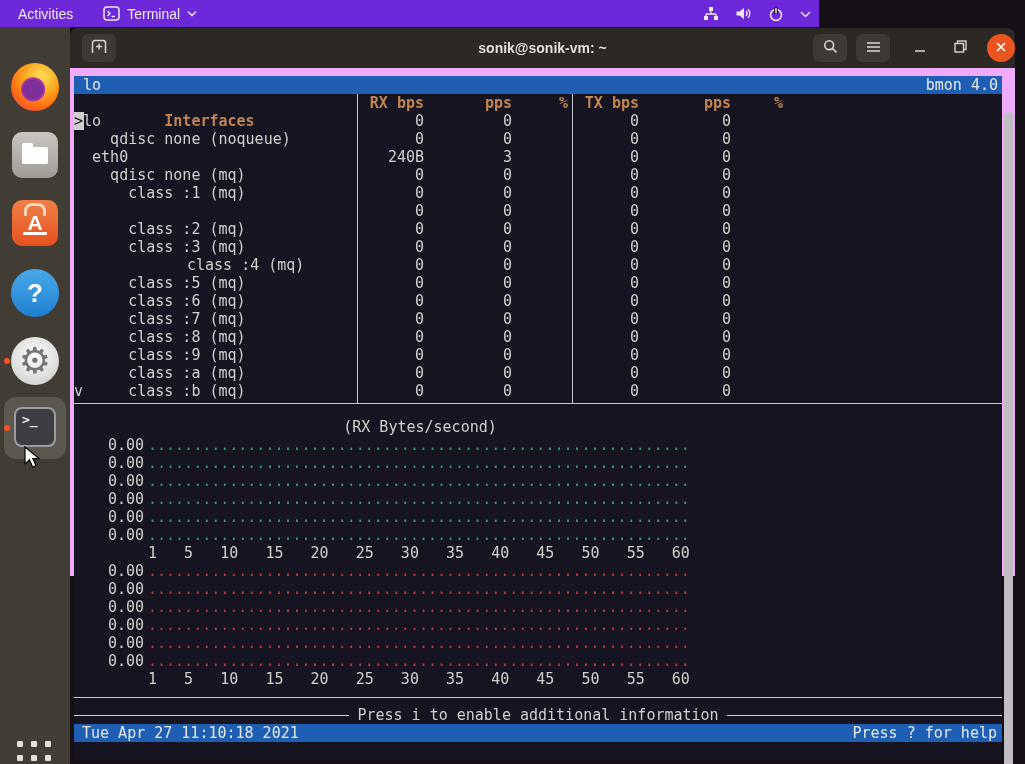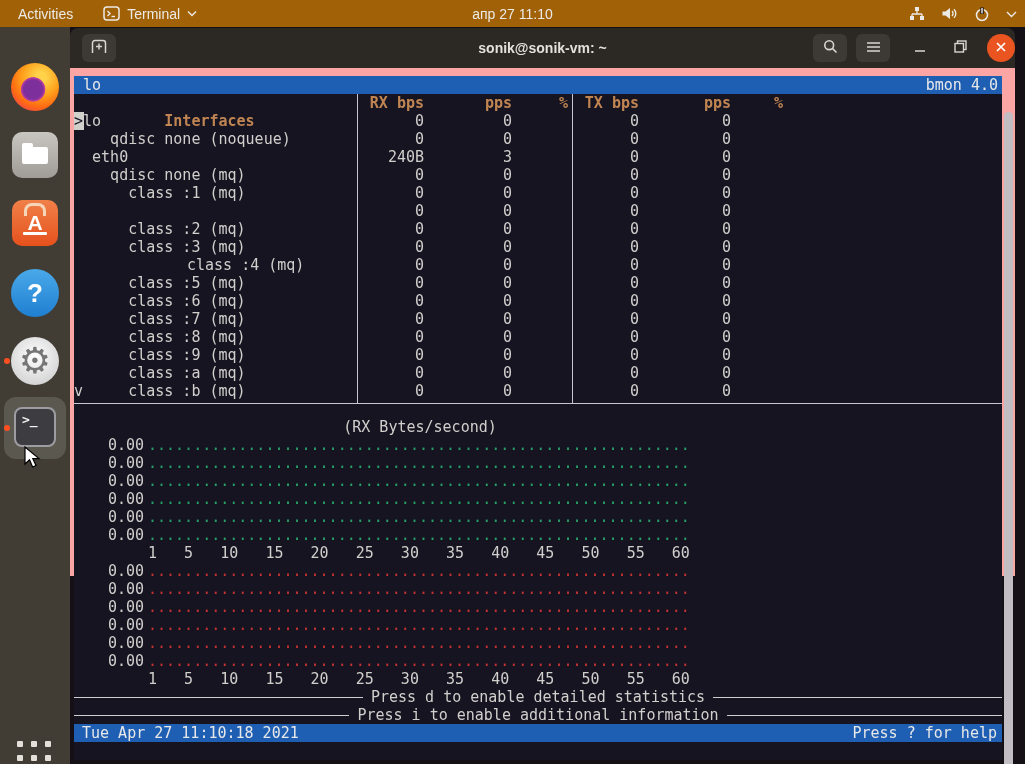--- a/index.html
+++ b/index.html
@@ -1,19 +1,19 @@
 <!DOCTYPE html>
 <html><head>
 <meta charset="utf-8">
 <style>
   html,body{margin:0;padding:0;background:#000;}
   .screen{position:relative;width:1025px;height:764px;overflow:hidden;background:#151015;
           font-family:"Liberation Sans",sans-serif;}
   
-  .topbar{position:absolute;left:0;top:0;width:1025px;height:27px;background:#a16207;
+  .topbar{position:absolute;left:0;top:0;width:819px;height:27px;background:#6d28d9;
           color:#eceae7;font-size:14px;display:flex;align-items:center;}
   .tb-activities{margin-left:12px;padding:2px 6px;}
   .tb-app{display:flex;align-items:center;gap:7px;margin-left:24px;}
   .tb-app svg{display:block}
   .tb-clock{position:absolute;left:0;right:0;text-align:center;pointer-events:none;}
   .tb-status{position:absolute;right:8px;top:0;height:27px;display:flex;align-items:center;gap:16px;}
   .tb-status svg{display:block}
   
   .dock{position:absolute;left:0;top:27px;width:70px;height:737px;background:#413d34;}
   .dock-item{position:absolute;left:11px;width:48px;height:48px;}
@@ -45,21 +45,21 @@
   .window{position:absolute;left:70px;top:28px;width:945px;height:736px;}
   .headerbar{position:absolute;left:0;top:0;width:945px;height:52px;background:#2c2824;
              border-radius:8px 8px 0 0;color:#d9d5d0;}
   .hb-btn{position:absolute;width:34px;height:28px;top:6px;background:#3d3935;border-radius:6px;
           display:flex;align-items:center;justify-content:center;}
   .hb-title{position:absolute;left:0;right:0;top:0;height:40px;display:flex;align-items:center;justify-content:center;
             font-weight:bold;font-size:14px;color:#e4e1dd;}
   .wc{position:absolute;top:6px;width:28px;height:28px;display:flex;align-items:center;justify-content:center;}
   .wc-close{background:#e95420;border-radius:50%;}
   
-  .term{position:absolute;left:0;top:40px;width:945px;height:508px;background:#fca5a5;}
+  .term{position:absolute;left:0;top:40px;width:945px;height:508px;background:#f0abfc;}
   .nc{position:absolute;left:4px;top:8px;width:928px;height:684px;background:#171421;
       font-family:"DejaVu Sans Mono","Liberation Mono",monospace;font-size:15px;line-height:18px;color:#d0cfcc;}
   .bar{height:18px;background:#1e5fb4;display:flex;justify-content:space-between;color:#e8e8e8;}
   .bar .l{padding-left:9px;} .bar .r{padding-right:4px;}
   .statusbar .l{padding-left:8px;} .statusbar .r{padding-right:5px;}
   .hrow,.trow{position:relative;height:18px;white-space:pre;}
   .hrow{color:#c08552;font-weight:bold;}
   .col{position:absolute;top:0;width:100px;text-align:right;}
   .c-rxbps{right:578px}.c-rxpps{right:490px}.c-rxpct{right:434px}
   .c-txbps{right:363px}.c-txpps{right:271px}.c-txpct{right:219px}
@@ -95,21 +95,20 @@
             <line x1="8.5" y1="10.5" x2="12" y2="10.5" stroke="#eceae7" stroke-width="1.4"></line>
           </svg>
       </span>
       <span>Terminal</span>
       <span>
         <svg width="10" height="7" viewBox="0 0 10 7">
             <polyline points="1,1.5 5,5.5 9,1.5" fill="none" stroke="#eceae7" stroke-width="1.4"></polyline>
           </svg>
       </span>
     </span>
-    <span class="tb-clock">апр 27 11:10</span>
     <span class="tb-status">
       <span>
         <svg width="16" height="15" viewBox="0 0 16 15">
             <rect x="6" y="1" width="4" height="4" fill="#eceae7"></rect>
             <path d="M8 5 v3 M3 8 h10 M3 8 v2 M13 8 v2" stroke="#eceae7" stroke-width="1.3" fill="none"></path>
             <rect x="1" y="10" width="4" height="4" fill="#eceae7"></rect>
             <rect x="11" y="10" width="4" height="4" fill="#eceae7"></rect>
           </svg>
       </span>
       <span>
@@ -266,21 +265,21 @@
             <div class="grow"><span class="ylab">0.00</span><span class="dots rx">............................................................</span></div>
             <div class="grow"><span class="dots ax">1   5   10   15   20   25   30   35   40   45   50   55   60</span></div>
             <div class="grow"><span class="ylab">0.00</span><span class="dots tx">............................................................</span></div>
             <div class="grow"><span class="ylab">0.00</span><span class="dots tx">............................................................</span></div>
             <div class="grow"><span class="ylab">0.00</span><span class="dots tx">............................................................</span></div>
             <div class="grow"><span class="ylab">0.00</span><span class="dots tx">............................................................</span></div>
             <div class="grow"><span class="ylab">0.00</span><span class="dots tx">............................................................</span></div>
             <div class="grow"><span class="ylab">0.00</span><span class="dots tx">............................................................</span></div>
             <div class="grow"><span class="dots ax">1   5   10   15   20   25   30   35   40   45   50   55   60</span></div>
           </div>
-        <div class="msg"><i></i><span>Press d to enable detailed statistics</span><i></i></div>
+        <div class="msg"><i></i><i></i></div>
         <div class="msg"><i></i><span>Press i to enable additional information</span><i></i></div>
         <div class="bar statusbar">
           <span class="l">Tue Apr 27 11:10:18 2021</span>
           <span class="r">Press ? for help</span>
         </div>
         <div class="vsep" style="left:283px"></div>
         <div class="vsep" style="left:498px"></div>
       </div>
       <div class="scrollbar"></div>
     </div>

